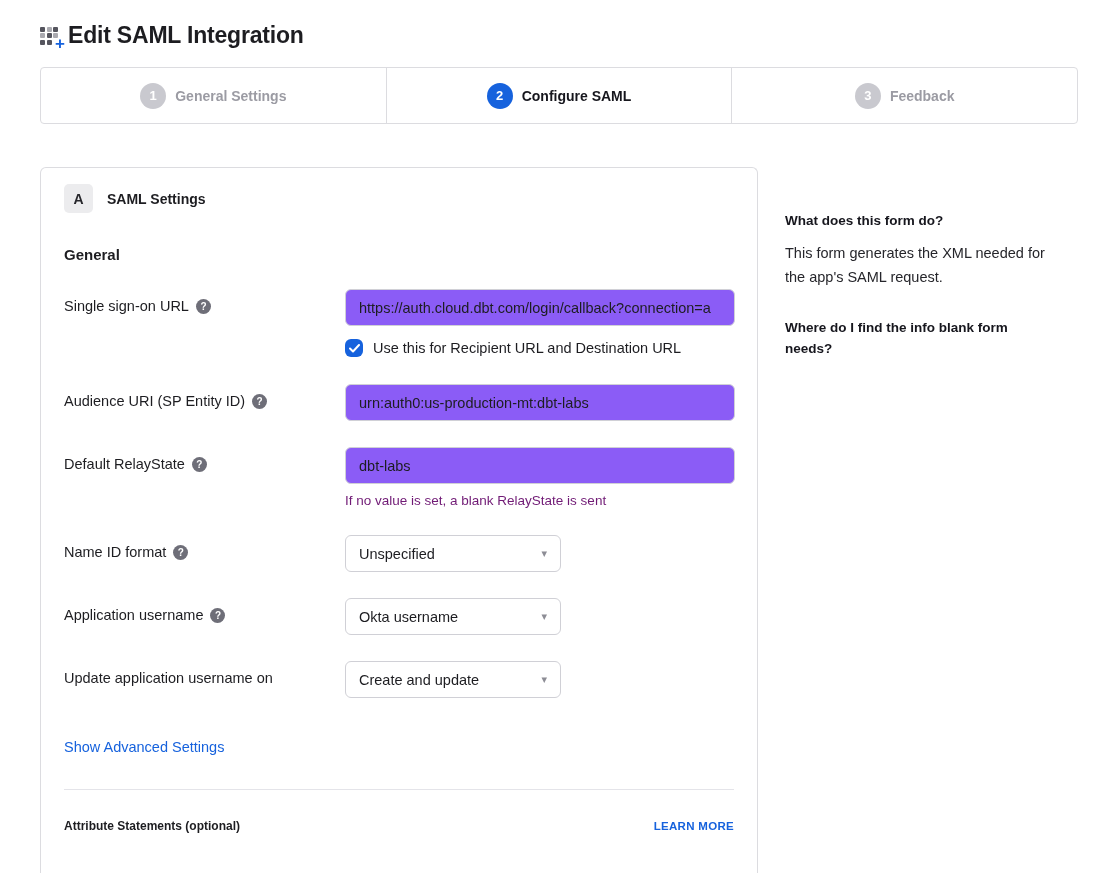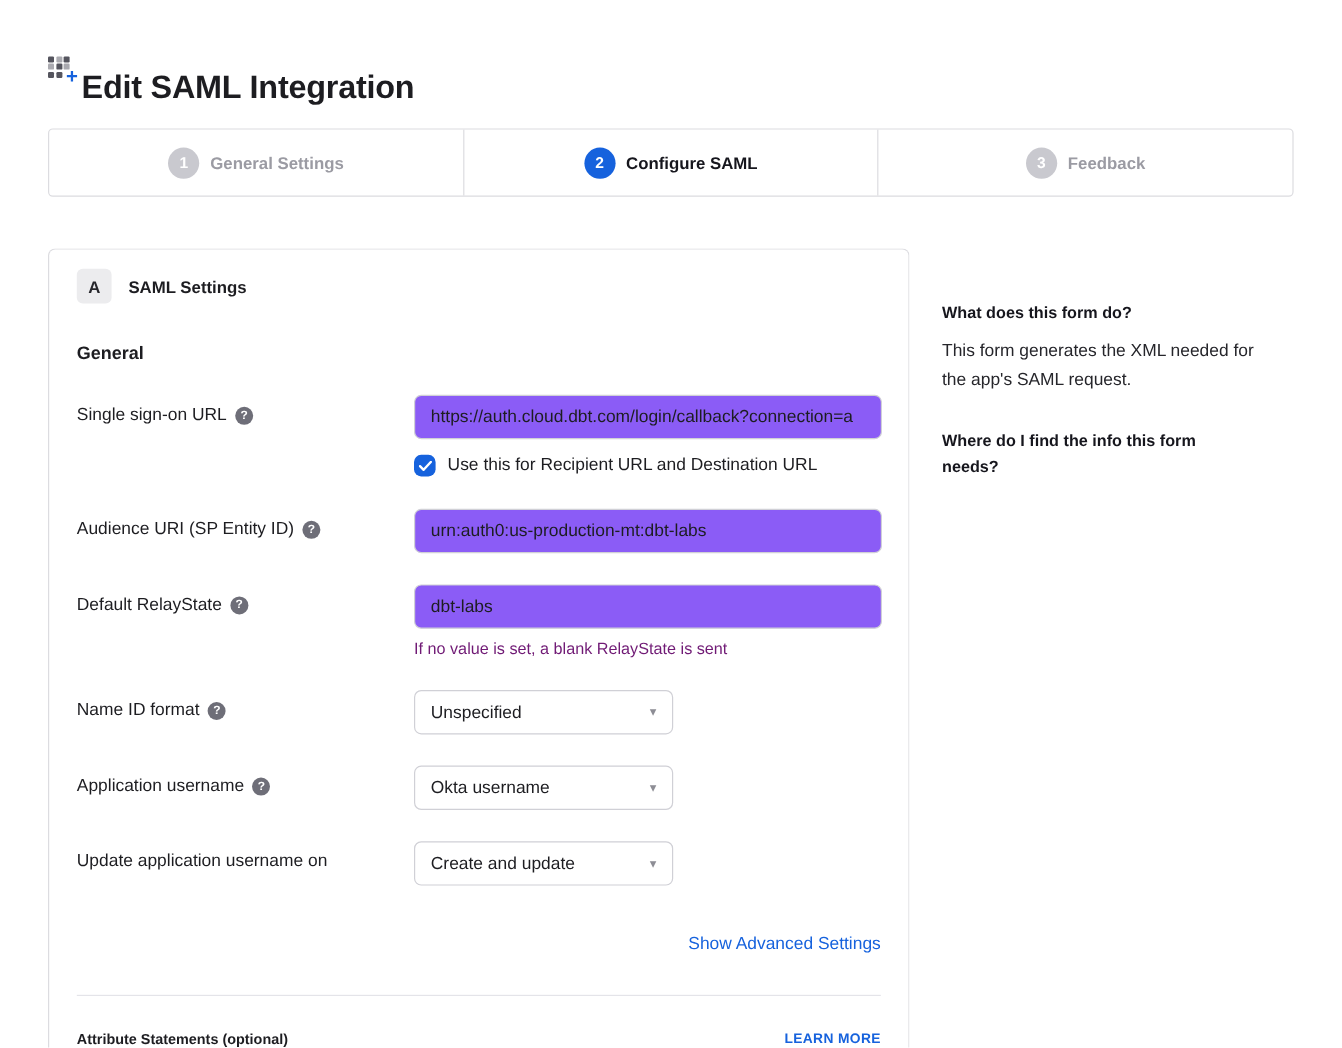--- a/index.html
+++ b/index.html
@@ -17,21 +17,21 @@
   .app-icon { position: relative; width: 22px; height: 22px; margin-top: 2px; }
   .app-icon .grid {
     display: grid; grid-template-columns: repeat(3, 5px); grid-auto-rows: 5px;
     gap: 1.5px; position: absolute; top: 1px; left: 0;
   }
   .app-icon .cell { width: 5px; height: 5px; border-radius: 1px; }
   .app-icon .plus {
     position: absolute; right: -3px; bottom: -4px;
     font-size: 17px; font-weight: 700; line-height: 1;
   }
-  .page-title { font-size: 27px; font-weight: 700; letter-spacing: -0.2px; margin-top: 36px; }
+  .page-title { font-size: 23px; font-weight: 700; letter-spacing: -0.2px; }
 
   
   .steps {
     margin: 18px 40px 0 40px; height: 57px;
     border: 1px solid #dcdce0; border-radius: 4px;
     display: flex; background: #fff;
   }
   .step {
     flex: 1; display: flex; align-items: center; justify-content: center; gap: 9px;
     border-right: 1px solid #dcdce0; cursor: pointer;
@@ -97,21 +97,21 @@
   .checkbox svg { display: block; }
   .checkbox-label { font-size: 14.5px; color: #1d1d21; text-align: right; }
 
   .select {
     width: 216px; height: 37px; border: 1px solid #d0d0d6; border-radius: 6px;
     display: flex; align-items: center; justify-content: space-between;
     padding: 0 13px; font-size: 14.5px; color: #1d1d21; cursor: pointer; background: #fff;
   }
   .select .caret { color: #8d8d95; font-size: 11px; }
 
-  .advanced-row { text-align: right; margin-top: 40px; }
+  .advanced-row { text-align: left; margin-top: 40px; }
   .link { color: #1662dd; font-size: 14.5px; text-decoration: none; cursor: pointer; }
 
   .divider { border: none; border-top: 1px solid #e4e4e9; margin-top: 33px; }
 
   .attr-head { display: flex; align-items: center; justify-content: space-between; margin-top: 29px; }
   .attr-title { font-size: 12px; font-weight: 700; }
   .learn-more { color: #1662dd; font-size: 11.5px; font-weight: 700; letter-spacing: 0.3px; text-decoration: none; cursor: pointer; }
 
   
   .sidebar { width: 262px; margin-left: 27px; padding-top: 43px; }
@@ -254,17 +254,17 @@
       <div class="attr-head">
         <span class="attr-title">Attribute Statements (optional)</span>
         <a class="learn-more">LEARN MORE</a>
       </div>
 
     </div>
 
     <div class="sidebar">
       <h4>What does this form do?</h4>
       <p>This form generates the XML needed for the app's SAML request.</p>
-      <h4 class="group2">Where do I find the info this form needs?</h4>
+      <h4 class="group2">Where do I find the info blank form needs?</h4>
     </div>
 
   </div>
 </div>
 
 </body></html>

